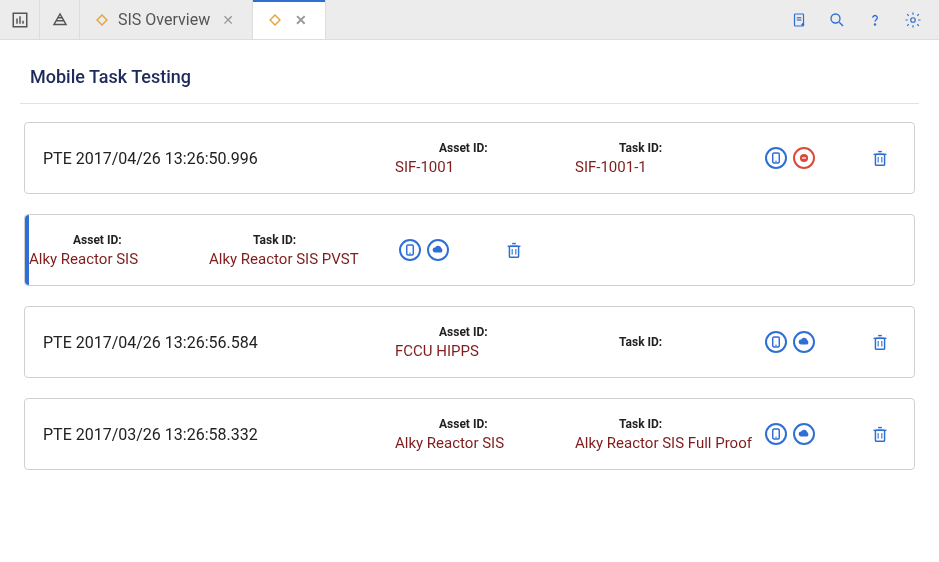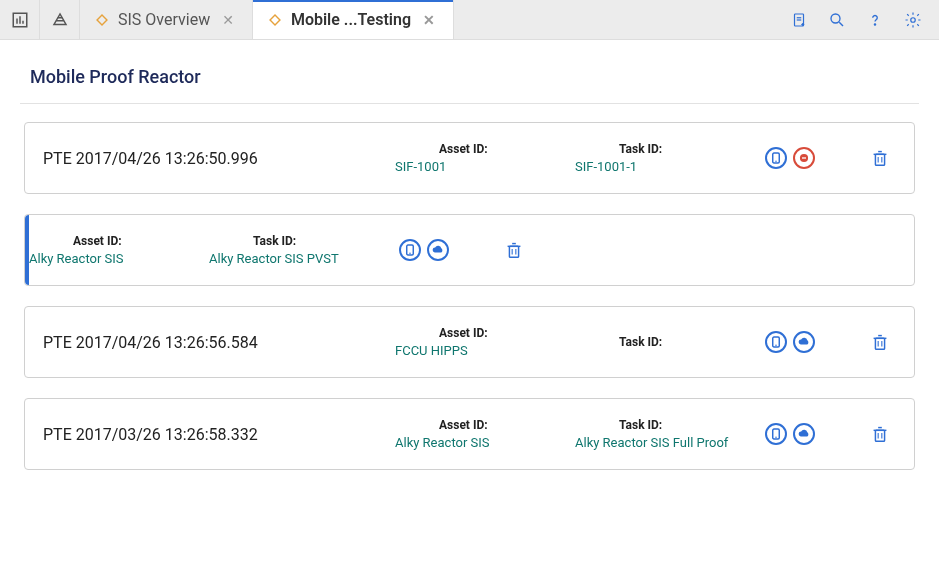--- a/index.html
+++ b/index.html
@@ -20,21 +20,21 @@
   .page { padding: 20px 20px 0 20px; }
   .page-title { font-size: 18px; color: #1e2a5a; margin: 6px 0 16px 10px; font-weight: 500; }
   .divider { border: none; border-top:1px solid #e2e2e2; margin-bottom: 18px; }
 
   .cards { display:flex; flex-direction:column; gap:20px; padding: 0 4px; }
   .card { display:flex; align-items:center; height:72px; border:1px solid #d0d0d0; border-radius:4px; background:#fff; }
   .card-accent { width:4px; align-self: stretch; background:#2f6fd5; border-radius:4px 0 0 4px; }
   .card-main { flex: 0 0 370px; padding: 0 18px; font-size:16px; color:#222; }
   .field { flex: 0 0 180px; display:flex; flex-direction:column; justify-content:center; gap:3px; font-size:12px; }
   .field .label { font-weight:700; color:#222;margin-left:44px; }
-  .field .value { color:#0f766e; font-size:13px; }
+  .field .value { color:#7f1d1d; font-size:15px; }
   .status-icons { flex: 0 0 90px; display:flex; gap:6px; align-items:center; justify-content:flex-start; padding-left:10px; }
   .circ { width:22px; height:22px; border-radius:50%; border:2px solid #2f6fd5; display:flex; align-items:center; justify-content:center; }
   .circ.red { border-color:#d84b3a; }
   .circ svg { display:block; }
   .trash { flex: 0 0 70px; display:flex; align-items:center; justify-content:center; color:#2f6fd5; cursor:pointer; }
 </style>
 </head>
 <body>
 
 <div class="topbar">
@@ -65,21 +65,20 @@
     <span>SIS Overview</span>
     <span class="close">✕</span>
   </div>
 
   <div class="tab active">
     <span class="tab-icon">
       <svg width="14" height="14" viewBox="0 0 20 20">
           <rect x="5" y="5" width="10" height="10" transform="rotate(45 10 10)" fill="none" stroke="#e6a23c" stroke-width="2"></rect>
         </svg>
     </span>
-    <span>Mobile ...Testing</span>
     <span class="close">✕</span>
   </div>
 
   <div class="spacer"></div>
 
   <div class="right-icons">
     <div class="ic">
       <svg width="18" height="18" viewBox="0 0 24 24" fill="none" stroke="#2f6fd5" stroke-width="1.6">
           <rect x="6" y="4" width="12" height="16" rx="1"></rect>
           <line x1="9" y1="9" x2="15" y2="9"></line>
@@ -103,21 +102,21 @@
     <div class="ic">
       <svg width="18" height="18" viewBox="0 0 24 24" fill="none" stroke="#2f6fd5" stroke-width="1.6">
           <circle cx="12" cy="12" r="3"></circle>
           <path d="M12 2v3M12 19v3M4.2 4.2l2.1 2.1M17.7 17.7l2.1 2.1M2 12h3M19 12h3M4.2 19.8l2.1-2.1M17.7 6.3l2.1-2.1"></path>
         </svg>
     </div>
   </div>
 </div>
 
 <div class="page">
-  <div class="page-title">Mobile Proof Reactor</div>
+  <div class="page-title">Mobile Task Testing</div>
   <hr class="divider">
   <div class="cards" id="cards">
 
   <div class="card">
     <div class="card-accent"></div>
     <div class="card-main">PTE 2017/04/26 13:26:50.996</div>
     <div class="field">
       <span class="label">Asset ID:</span>
       <span class="value">SIF-1001</span>
     </div>

